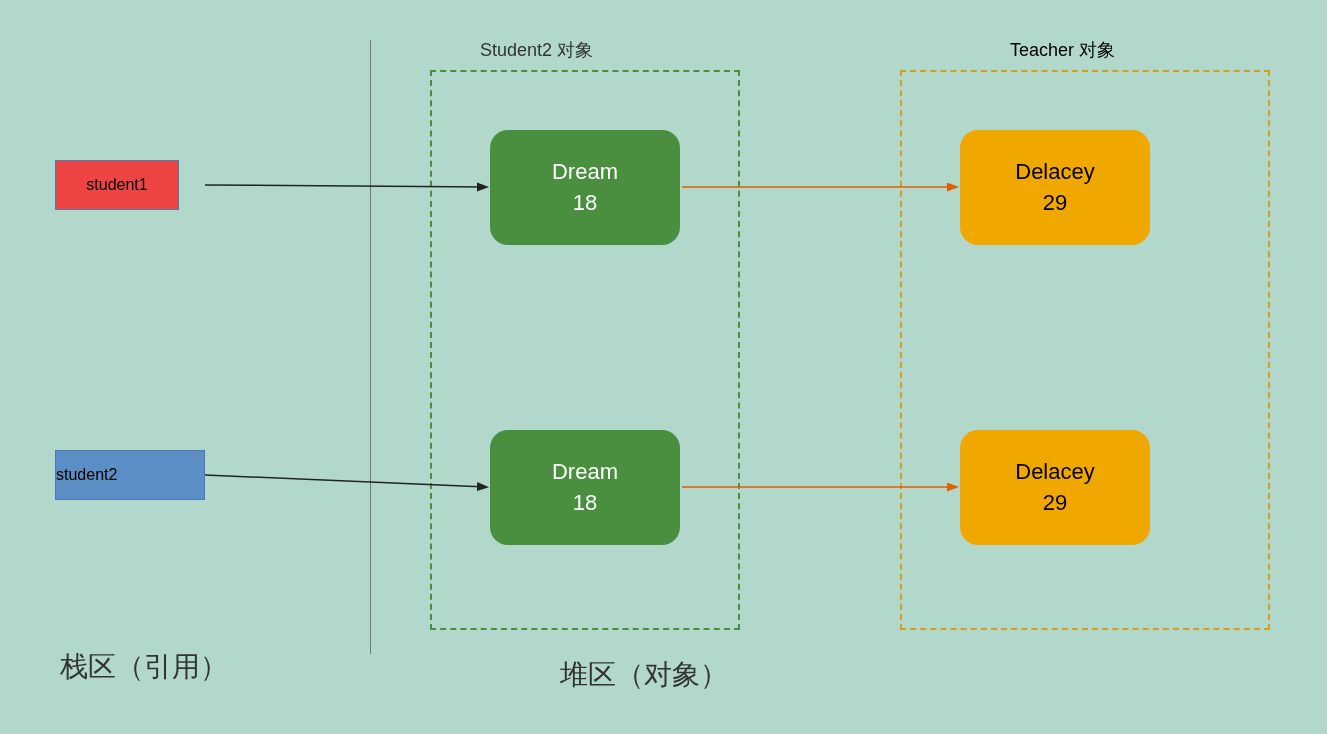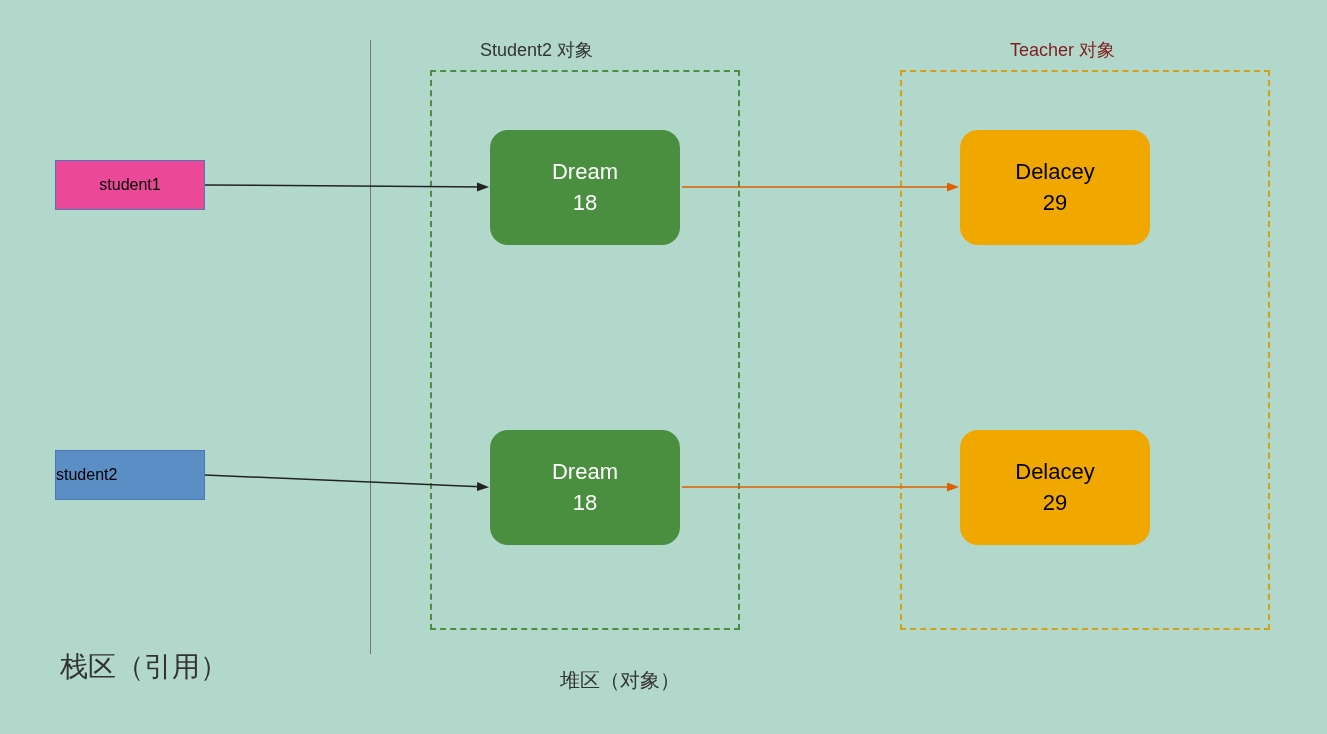--- a/index.html
+++ b/index.html
@@ -36,33 +36,33 @@
       font-size: 28px;
       color: #333;
       font-weight: normal;
     }
 
     
     .label-heap {
       position: absolute;
       left: 560px;
       bottom: 40px;
-      font-size: 20px;
+      font-size: 28px;
       color: #333;
       font-weight: normal;
     }
 
     
     .student1-box {
       position: absolute;
       left: 55px;
       top: 160px;
-      width: 150px;
+      width: 124px;
       height: 50px;
-      background-color: #ec4899;
+      background-color: #ef4444;
       border: 1.5px solid #4a7ab5;
       display: flex;
       align-items: center;
       justify-content: center;
       color: #000;
       font-size: 16px;
     }
 
     
     .student2-box {
@@ -107,21 +107,21 @@
       height: 560px;
       border: 2px dashed #d4a017;
       background: transparent;
     }
 
     .teacher-object-label {
       position: absolute;
       left: 1010px;
       top: 38px;
       font-size: 18px;
-      color: #7f1d1d;
+      color: #000000;
     }
 
     
     .dream-box-top {
       position: absolute;
       left: 490px;
       top: 130px;
       width: 190px;
       height: 115px;
       background-color: #4a8f3f;

